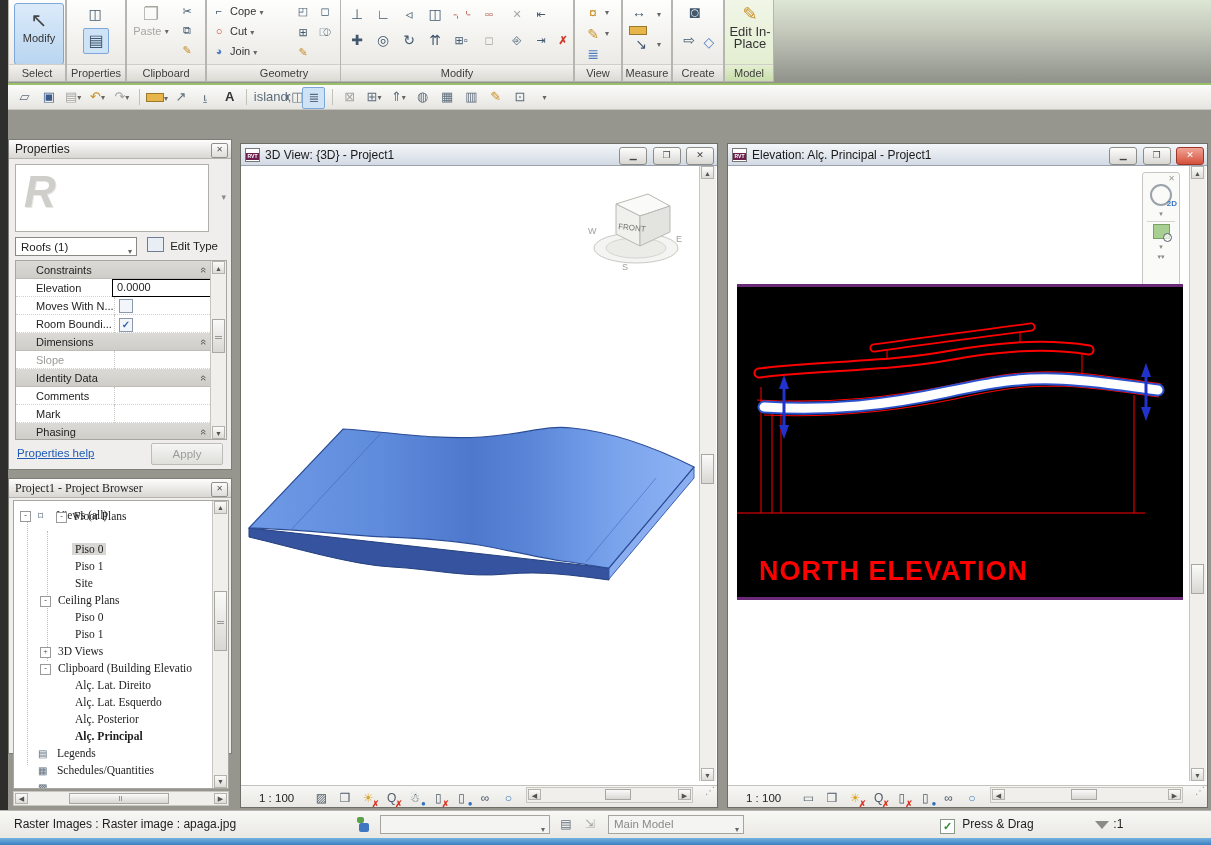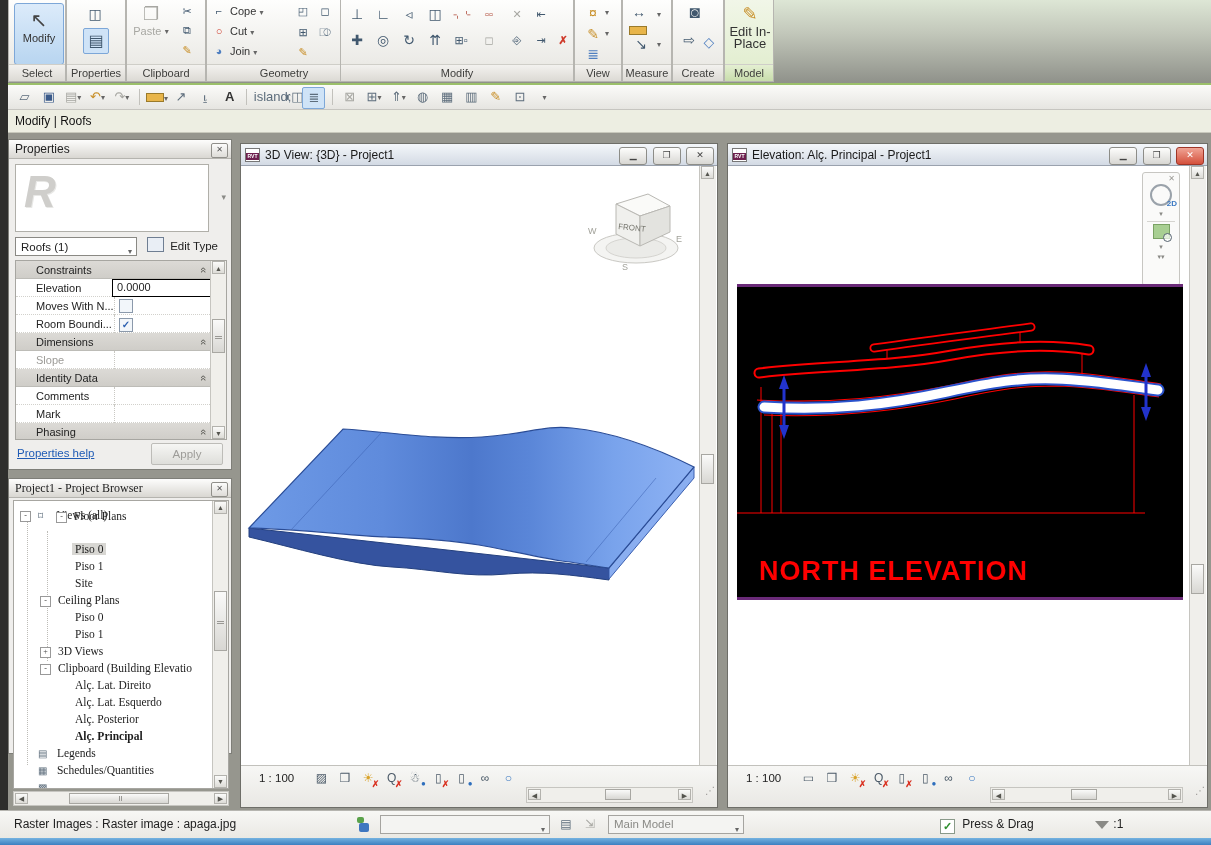--- a/index.html
+++ b/index.html
@@ -111,21 +111,21 @@
        line-height:22px;font-size:12px;color:#1a1a1a;padding-left:24px;box-sizing:border-box;white-space:nowrap;}
   .rvt-ic{position:absolute;left:4px;top:4px;width:15px;height:14px;background:#fff;border:1px solid #777;box-sizing:border-box;}
   .rvt-ic span{position:absolute;left:0;right:0;bottom:1px;height:7px;background:#6d1f4e;color:#fff;
        font-size:5px;line-height:7px;text-align:center;font-weight:bold;letter-spacing:0;}
   .wbtns{position:absolute;right:3px;top:3px;}
   .wbtn{display:inline-block;width:26px;height:16px;margin-left:2px;border:1px solid #8d8d88;border-radius:3px;
        background:linear-gradient(#fdfdfc,#d8d7d3);text-align:center;line-height:14px;font-size:9px;color:#444;vertical-align:top;}
   .wbtn.close-red{background:linear-gradient(#f0a495,#d4503c);color:#fff;border-color:#9e3527;}
   .win-content{position:absolute;left:1px;right:1px;top:22px;bottom:26px;background:#fff;overflow:hidden;}
   .vscroll{position:absolute;right:0;top:0;bottom:0;width:16px;background:#f0efeb;border-left:1px solid #c6c5c0;}
-  .viewbar{position:absolute;left:0;right:0;bottom:0;height:42px;background:linear-gradient(#f7f7f5,#e9e8e4);
+  .viewbar{position:absolute;left:0;right:0;bottom:0;height:22px;background:linear-gradient(#f7f7f5,#e9e8e4);
        border-top:1px solid #c2c1bc;line-height:25px;white-space:nowrap;padding-left:10px;box-sizing:border-box;}
   .scale-lbl{display:inline-block;font-size:11.5px;color:#222;margin:0 14px 0 8px;vertical-align:top;}
   .vic{display:inline-block;width:20px;height:20px;line-height:20px;margin-top:2px;text-align:center;font-size:12px;
        color:#4b5a68;vertical-align:top;position:relative;}
   .vic .rx{position:absolute;right:-1px;bottom:-1px;color:#d92f1e;font-size:9px;font-weight:bold;line-height:9px;}
   .vic .bb{position:absolute;right:-1px;bottom:0;color:#2f6fbd;font-size:8px;line-height:8px;}
   .vic.sun{color:#d9a32a;}
   .hbar{position:absolute;bottom:4px;height:16px;background:#f0efeb;border:1px solid #c6c5c0;box-sizing:border-box;}
   .grip3{position:absolute;right:2px;bottom:4px;color:#9a9995;font-size:10px;}
 
@@ -290,21 +290,20 @@
     <span class="qic">⊞<span class="drop">▾</span></span>
     <span class="qic">⇑<span class="drop">▾</span></span>
     <span class="qic">◍</span>
     <span class="qic">▦</span>
     <span class="qic">▥</span>
     <span class="qic" style="color:#c88f28;">✎</span>
     <span class="qic">⊡</span>
     <span class="qic"><span class="drop">▾</span></span>
   </div>
 
-  <div class="abs ctxbar">Modify | Roofs</div>
 
   <div class="abs palette props">
     <div class="pal-title">Properties</div>
     <div class="pal-x">✕</div>
     <div class="prev-box">
       <div class="prev-r">R</div>
     </div>
     <div class="prev-drop">▾</div>
     <div class="type-combo">
       <span>Roofs (1)</span>

